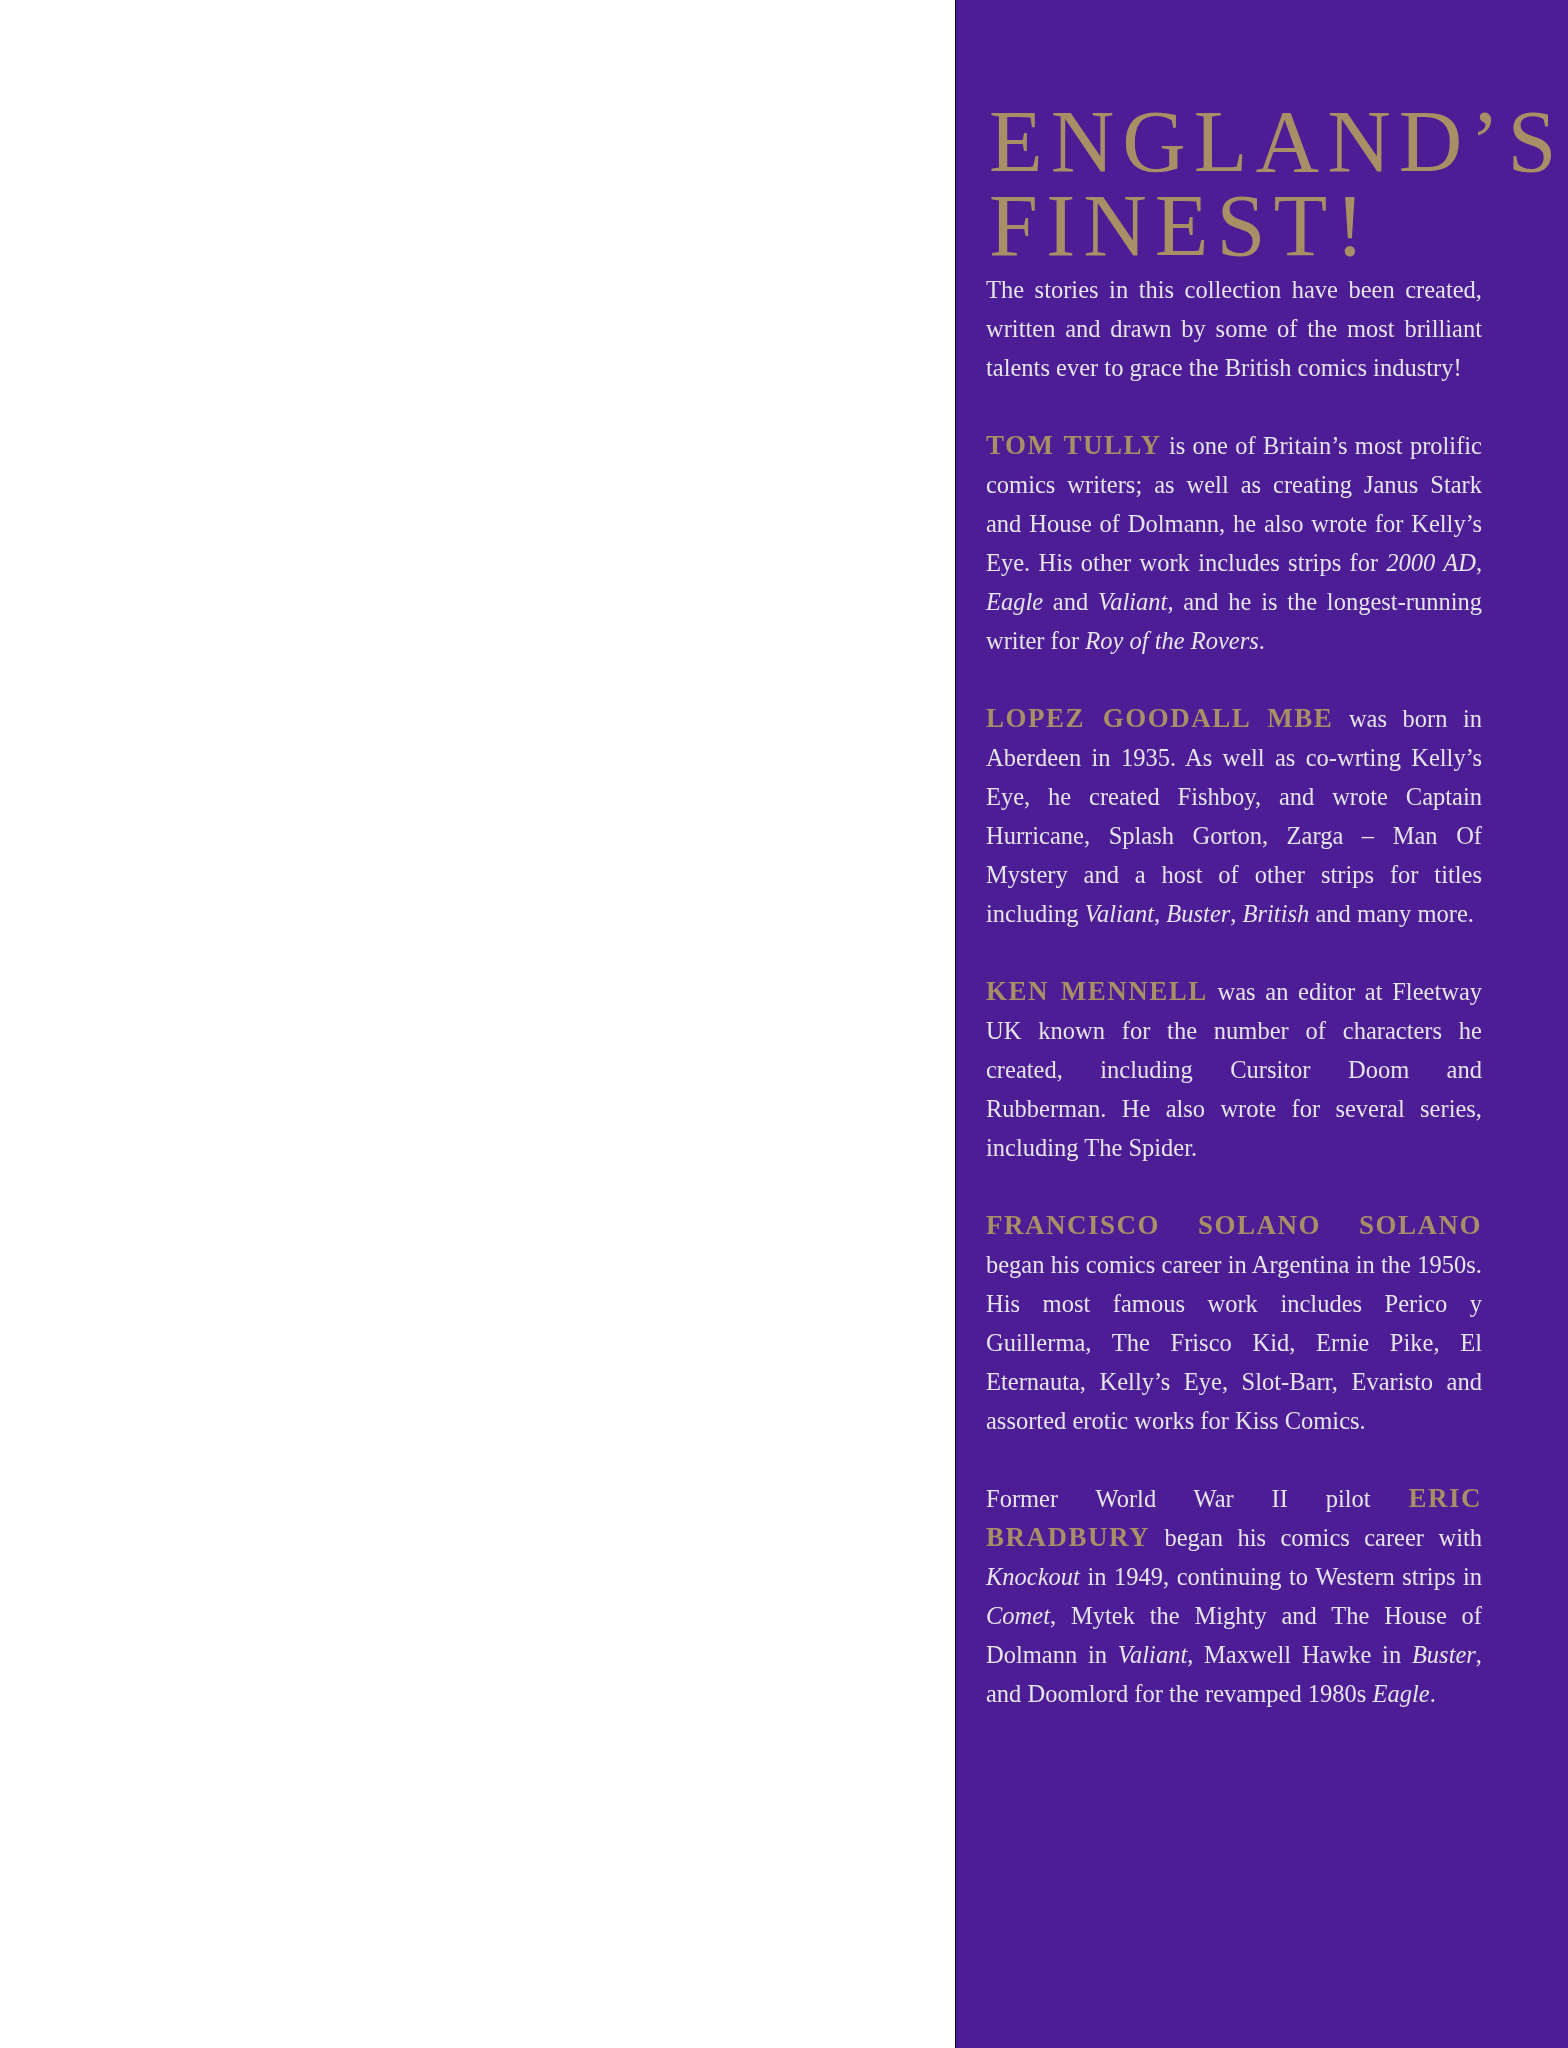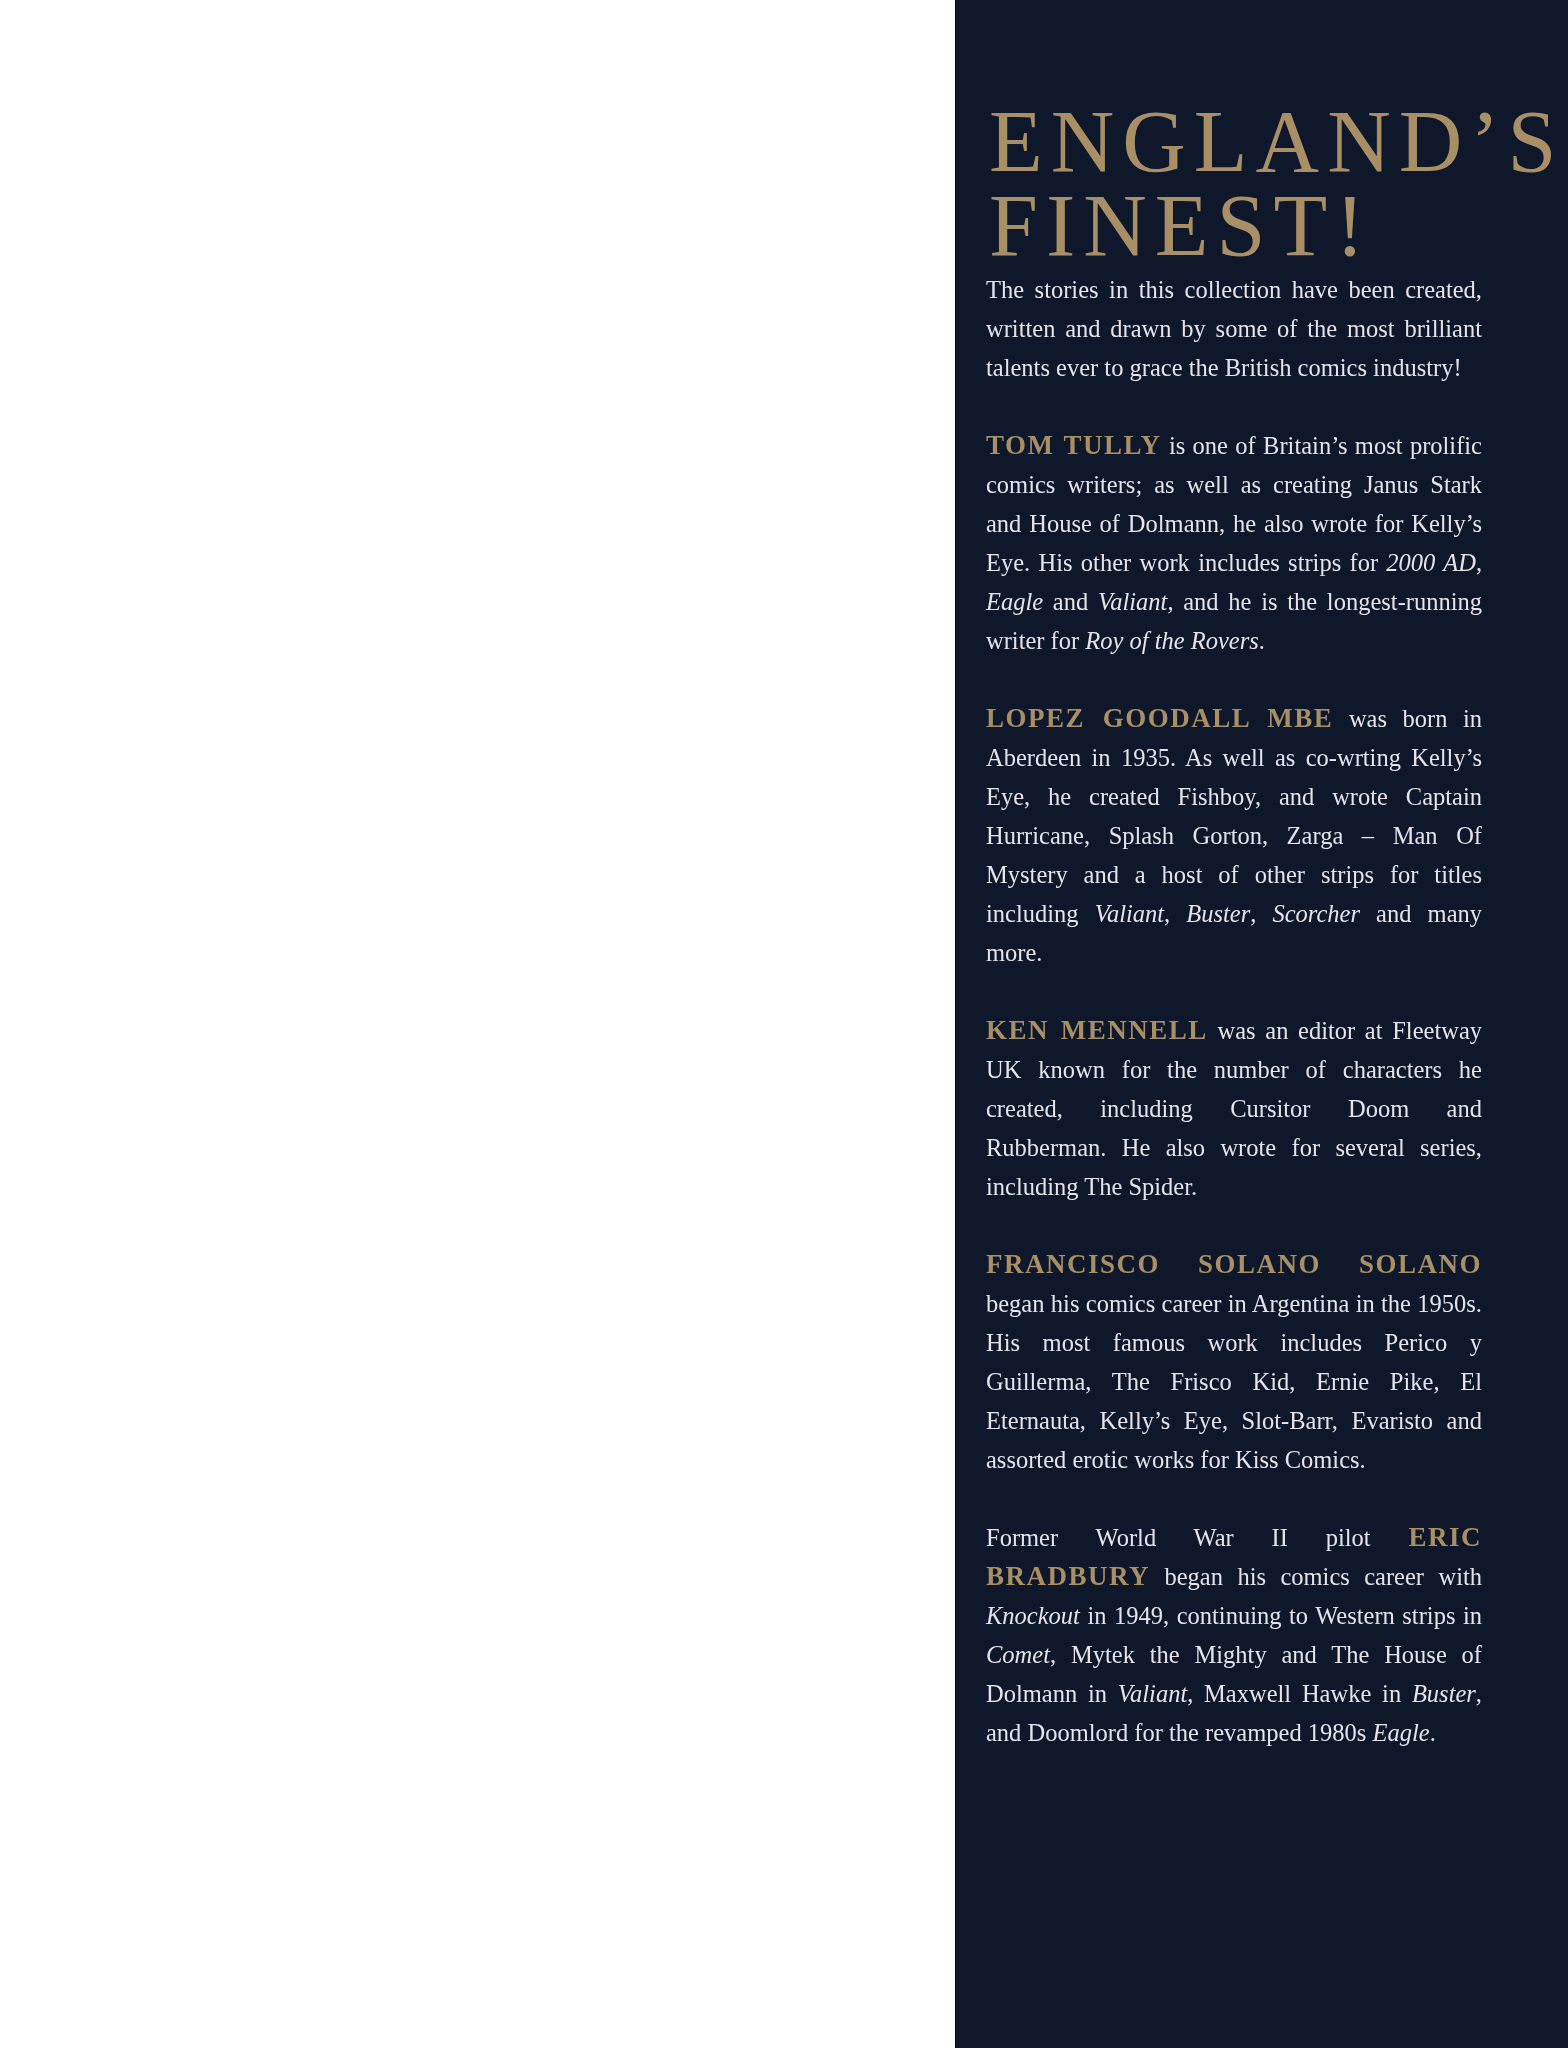--- a/index.html
+++ b/index.html
@@ -11,21 +11,21 @@
     font-family: "Liberation Serif", "DejaVu Serif", serif;
   }
   .blank-page {
     position: absolute; left: 0; top: 0;
     width: 955px; height: 2048px;
     background: #ffffff;
   }
   .panel {
     position: absolute; left: 955px; top: 0;
     width: 613px; height: 2048px;
-    background: #0f172a;
+    background: #4c1d95;
     border-left: 1px solid #0a0a0a;
   }
   .title {
     position: absolute; left: 33px; top: 100px;
     margin: 0;
     color: #a88f65;
     font-family: "Liberation Serif", "DejaVu Serif", serif;
     font-weight: normal;
     font-size: 88px;
     line-height: 84px;
@@ -57,21 +57,21 @@
   <h1 class="title">
     <span>ENGLAND’S</span><br>
     <span>FINEST!</span>
   </h1>
 
   <div class="content">
     <p>The stories in this collection have been created, written and drawn by some of the most brilliant talents ever to grace the British comics industry!</p>
 
     <p><span class="name">TOM TULLY</span><span> is one of Britain’s most prolific comics writers; as well as creating Janus Stark and House of Dolmann, he also wrote for Kelly’s Eye. His other work includes strips for </span><em>2000 AD</em><span>, </span><em>Eagle</em><span> and </span><em>Valiant</em><span>, and he is the longest-running writer for </span><em>Roy of the Rovers</em><span>.</span></p>
 
-    <p><span class="name">LOPEZ GOODALL MBE</span><span> was born in Aberdeen in 1935. As well as co-wrting Kelly’s Eye, he created Fishboy, and wrote Captain Hurricane, Splash Gorton, Zarga – Man Of Mystery and a host of other strips for titles including </span><em>Valiant</em><span>, </span><em>Buster</em><span>, </span><em>Scorcher</em><span> and many more.</span></p>
+    <p><span class="name">LOPEZ GOODALL MBE</span><span> was born in Aberdeen in 1935. As well as co-wrting Kelly’s Eye, he created Fishboy, and wrote Captain Hurricane, Splash Gorton, Zarga – Man Of Mystery and a host of other strips for titles including </span><em>Valiant</em><span>, </span><em>Buster</em><span>, </span><em>British</em><span> and many more.</span></p>
 
     <p><span class="name">KEN MENNELL</span><span> was an editor at Fleetway UK known for the number of characters he created, including Cursitor Doom and Rubberman. He also wrote for several series, including The Spider.</span></p>
 
     <p><span class="name">FRANCISCO SOLANO SOLANO</span><span> began his comics career in Argentina in the 1950s. His most famous work includes Perico y Guillerma, The Frisco Kid, Ernie Pike, El Eternauta, Kelly’s Eye, Slot-Barr, Evaristo and assorted erotic works for Kiss Comics.</span></p>
 
     <p><span>Former World War II pilot </span><span class="name">ERIC BRADBURY</span><span> began his comics career with </span><em>Knockout</em><span> in 1949, continuing to Western strips in </span><em>Comet</em><span>,  Mytek the Mighty and The House of Dolmann in </span><em>Valiant</em><span>, Maxwell Hawke in </span><em>Buster</em><span>, and Doomlord for the revamped 1980s </span><em>Eagle</em><span>.</span></p>
   </div>
 </div>
 
 </body></html>

